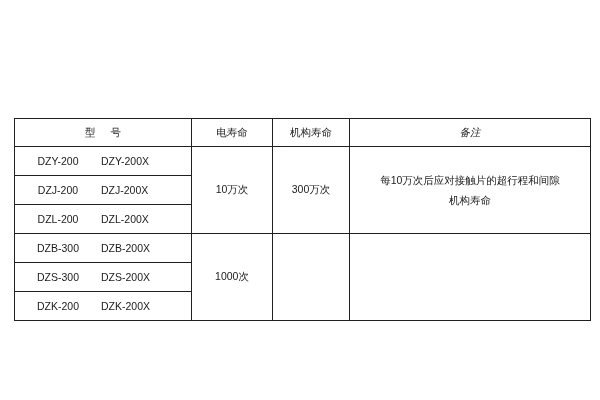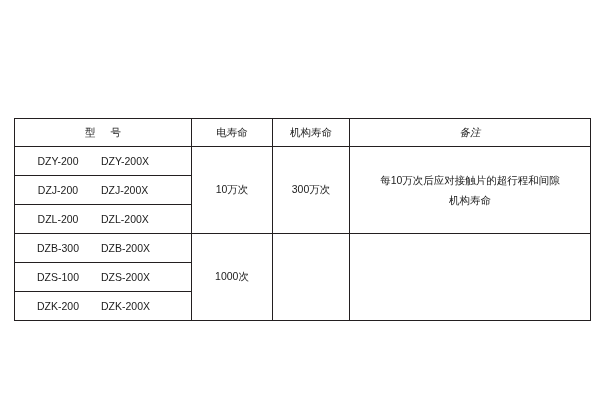--- a/index.html
+++ b/index.html
@@ -131,21 +131,21 @@
           </span>
         </td>
         <td class="center-span" rowspan="3">1000次</td>
         <td rowspan="3"></td>
         <td rowspan="3"></td>
       </tr>
 
       <tr class="body-row">
         <td class="model-cell">
           <span class="model-inner">
-            <span class="model-a">DZS-100</span>
+            <span class="model-a">DZS-300</span>
             <span class="model-b">DZS-200X</span>
           </span>
         </td>
       </tr>
 
       <tr class="body-row">
         <td class="model-cell">
           <span class="model-inner">
             <span class="model-a">DZK-200</span>
             <span class="model-b">DZK-200X</span>

